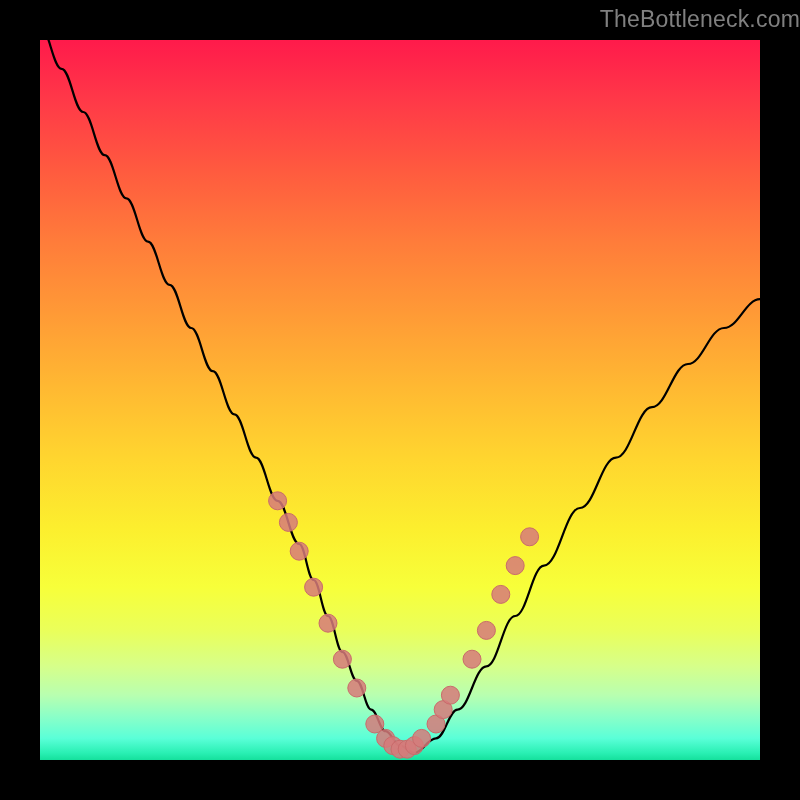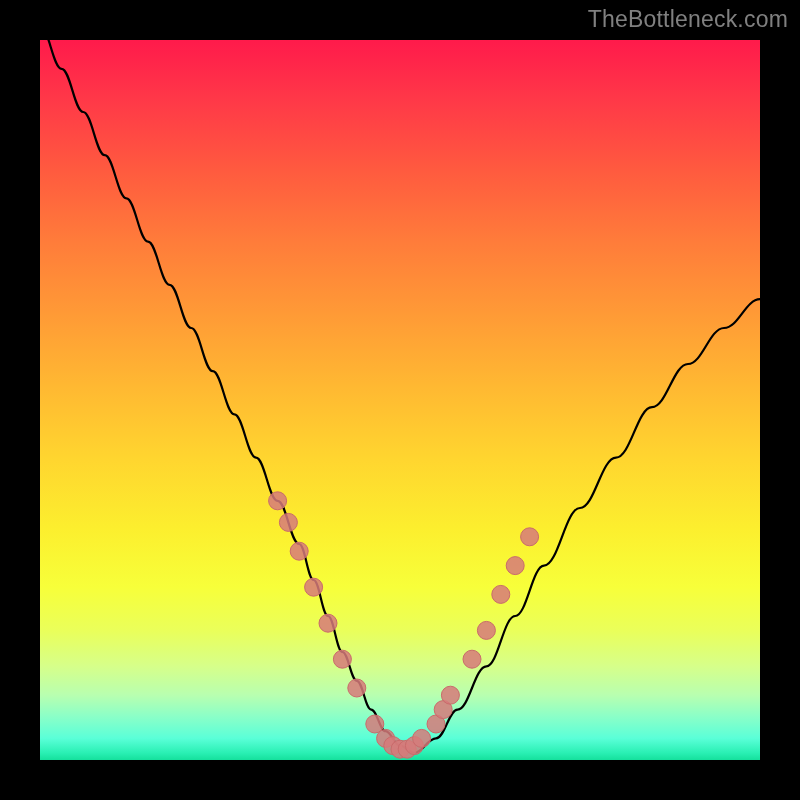--- a/index.html
+++ b/index.html
@@ -22,21 +22,21 @@
       #eaff5a 82%,
       #d6ff8a 87%,
       #b8ffb0 91%,
       #8affc8 94%,
       #5affd8 97%,
       #2af0b4 99%,
       #15e09c 100%);
   }
   .curve-layer { position: absolute; left: 40px; top: 40px; width: 720px; height: 720px; pointer-events: none; }
   .watermark {
-    position: absolute; top: 6px; right: 12px;
+    position: absolute; top: 6px; right: 0;
     color: #808080; font-size: 23px; letter-spacing: 0.2px;
     font-family: Arial, Helvetica, sans-serif;
   }
 </style>
 </head>
 <body>
 
 <div class="stage">
   <div class="plot"></div>
   <svg class="curve-layer" viewBox="0 0 720 720">

